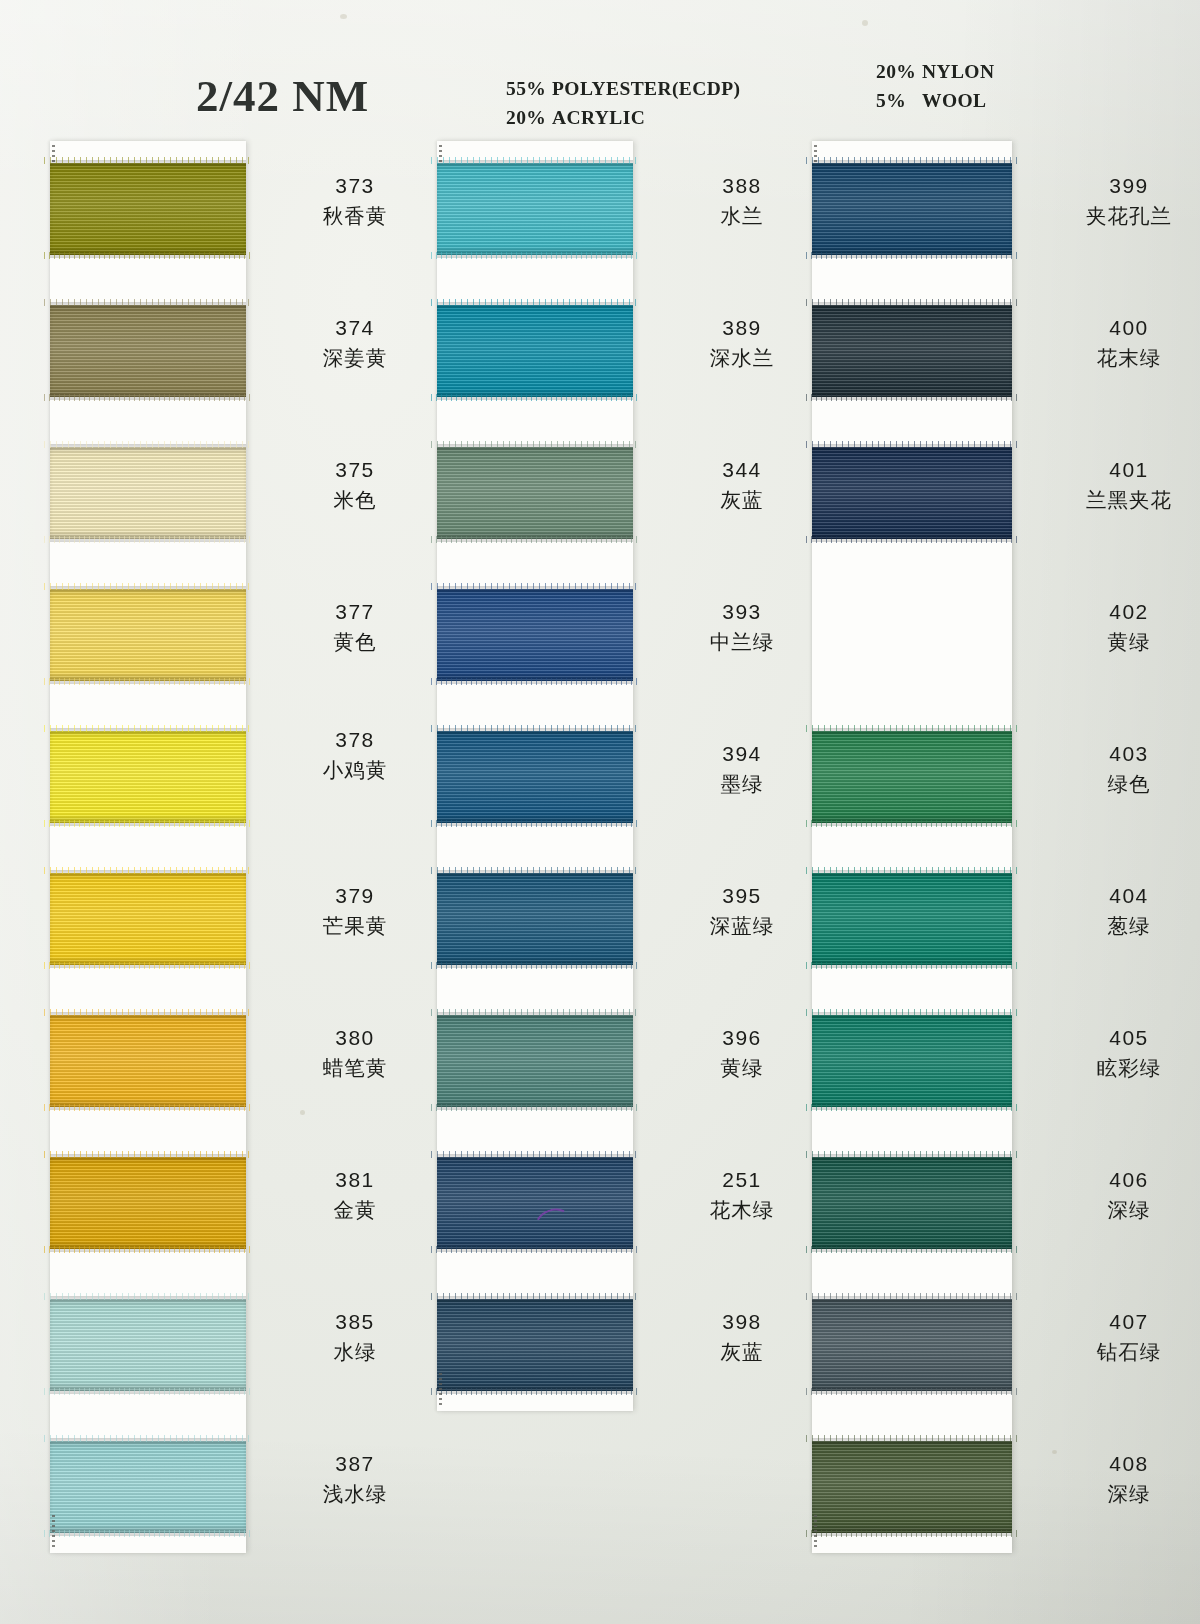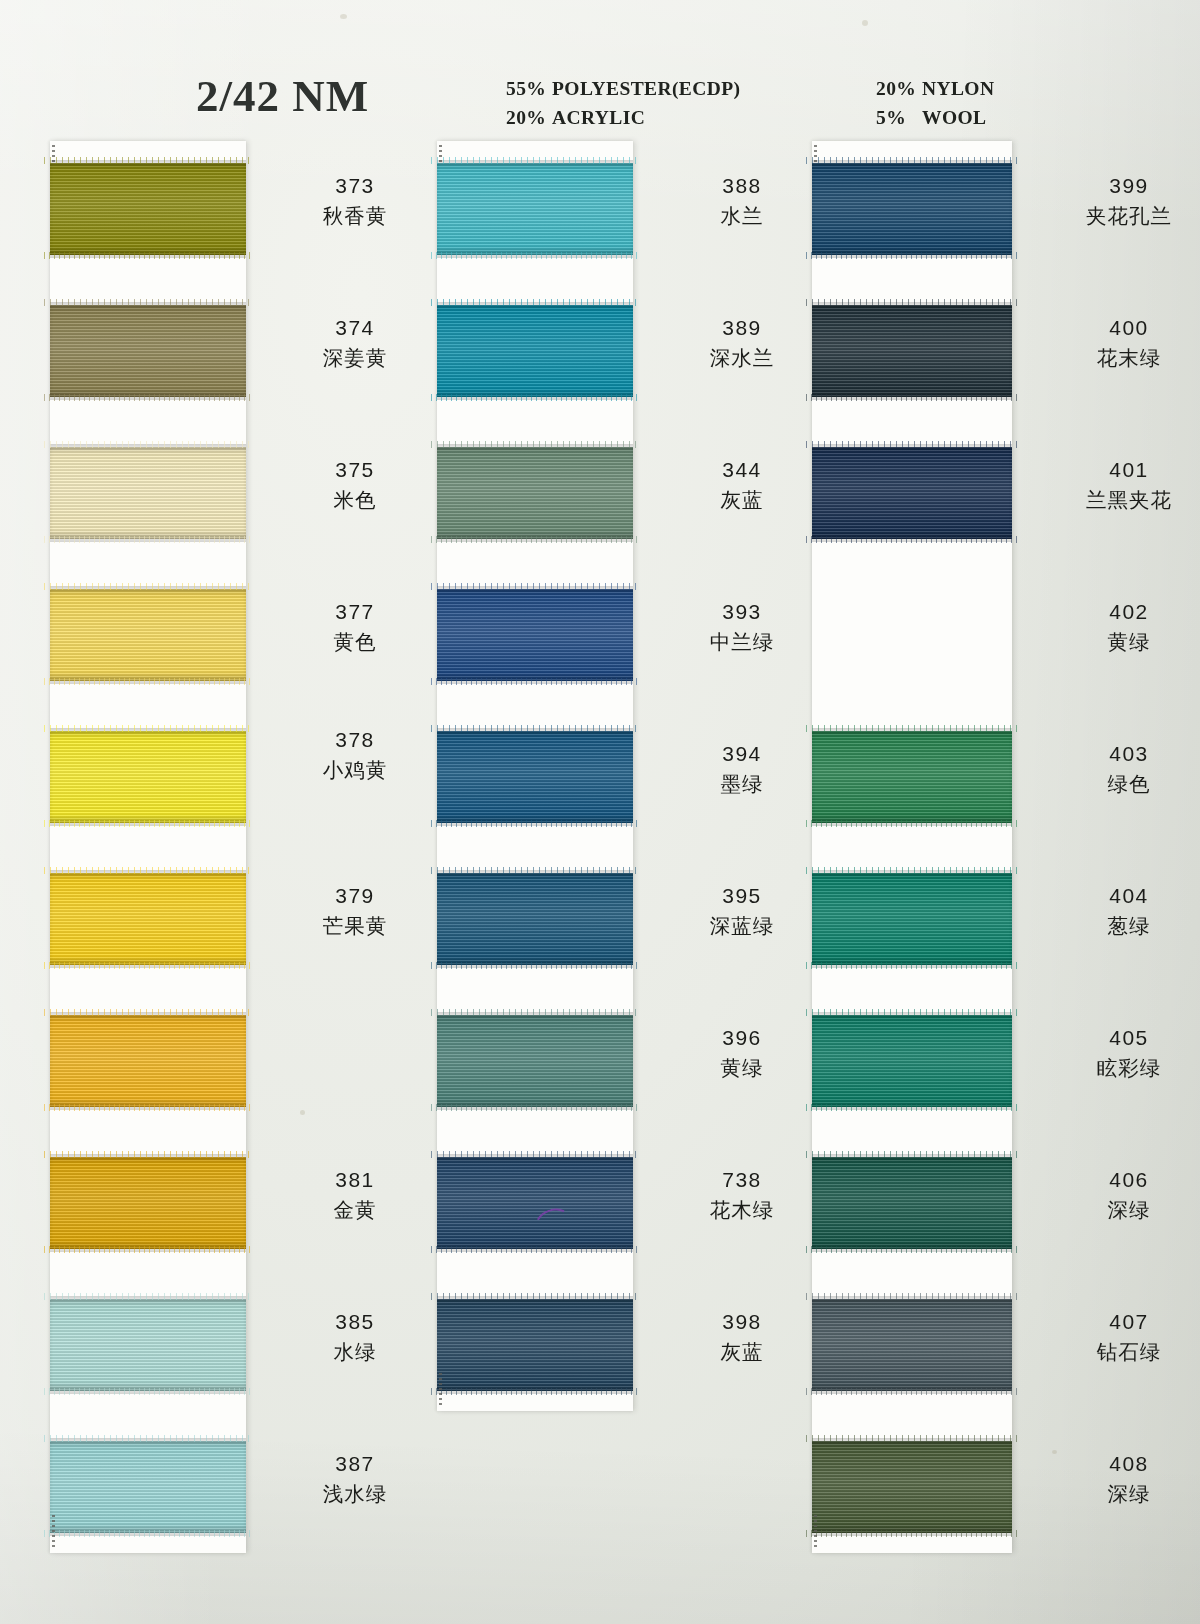--- a/index.html
+++ b/index.html
@@ -36,21 +36,21 @@
     text-shadow:0 1px 0 rgba(255,255,255,.55);
     white-space:nowrap;
   }
   .comp-block{
     position:absolute;
     font-family:"Liberation Serif",serif;
     font-weight:bold;font-size:19.5px;letter-spacing:.4px;
     color:#20231f;line-height:29px;white-space:nowrap;
   }
   #comp-left{left:506px;top:74px;}
-  #comp-right{left:876px;top:74px;}
+  #comp-right{left:876px;top:57px;}
   .comp-row{display:block;}
   .comp-pct{display:inline-block;min-width:46px;}
 
   
   .column{position:absolute;top:133px;}
   #col-0{left:50px;}
   #col-1{left:437px;}
   #col-2{left:812px;}
 
   .swatch-card{
@@ -212,20 +212,24 @@
         <div class="fuzz" style="top: 111px; background: repeating-linear-gradient(90deg, rgb(246, 207, 34) 0px, rgb(246, 207, 34) 1px, transparent 1px, transparent 5px);"></div>
         <div class="label" style="top: 30px;">
           <span class="code">379</span>
           <span class="name">芒果黄</span>
         </div>
       </div>
       <div class="slot">
         <div class="yarn" style="background: repeating-linear-gradient(rgb(254, 196, 51) 0px, rgb(238, 180, 35) 1px, rgb(218, 160, 15) 2px, rgb(238, 180, 35) 3px);"></div>
         <div class="fuzz" style="top: 16px; background: repeating-linear-gradient(90deg, rgb(238, 180, 35) 0px, rgb(238, 180, 35) 1px, transparent 1px, transparent 6px);"></div>
         <div class="fuzz" style="top: 111px; background: repeating-linear-gradient(90deg, rgb(238, 180, 35) 0px, rgb(238, 180, 35) 1px, transparent 1px, transparent 5px);"></div>
+        <div class="label" style="top: 30px;">
+          <span class="code">380</span>
+          <span class="name">蜡笔黄</span>
+        </div>
       </div>
       <div class="slot">
         <div class="yarn" style="background: repeating-linear-gradient(rgb(237, 184, 29) 0px, rgb(221, 168, 13) 1px, rgb(201, 148, 0) 2px, rgb(221, 168, 13) 3px);"></div>
         <div class="fuzz" style="top: 16px; background: repeating-linear-gradient(90deg, rgb(221, 168, 13) 0px, rgb(221, 168, 13) 1px, transparent 1px, transparent 6px);"></div>
         <div class="fuzz" style="top: 111px; background: repeating-linear-gradient(90deg, rgb(221, 168, 13) 0px, rgb(221, 168, 13) 1px, transparent 1px, transparent 5px);"></div>
         <div class="label" style="top: 30px;">
           <span class="code">381</span>
           <span class="name">金黄</span>
         </div>
       </div>
@@ -315,21 +319,21 @@
           <span class="code">396</span>
           <span class="name">黄绿</span>
         </div>
       </div>
       <div class="slot">
         <div class="yarn" style="background: repeating-linear-gradient(rgb(55, 89, 123) 0px, rgb(39, 73, 107) 1px, rgb(19, 53, 87) 2px, rgb(39, 73, 107) 3px);"></div>
         <div class="fuzz" style="top: 16px; background: repeating-linear-gradient(90deg, rgb(39, 73, 107) 0px, rgb(39, 73, 107) 1px, transparent 1px, transparent 6px);"></div>
         <div class="fuzz" style="top: 111px; background: repeating-linear-gradient(90deg, rgb(39, 73, 107) 0px, rgb(39, 73, 107) 1px, transparent 1px, transparent 5px);"></div>
         <div class="pen-mark" style="left: 96px; top: 74px;"></div>
         <div class="label" style="top: 30px;">
-          <span class="code">738</span>
+          <span class="code">251</span>
           <span class="name">花木绿</span>
         </div>
       </div>
       <div class="slot">
         <div class="yarn" style="background: repeating-linear-gradient(rgb(58, 90, 115) 0px, rgb(42, 74, 99) 1px, rgb(22, 54, 79) 2px, rgb(42, 74, 99) 3px);"></div>
         <div class="fuzz" style="top: 16px; background: repeating-linear-gradient(90deg, rgb(42, 74, 99) 0px, rgb(42, 74, 99) 1px, transparent 1px, transparent 6px);"></div>
         <div class="fuzz" style="top: 111px; background: repeating-linear-gradient(90deg, rgb(42, 74, 99) 0px, rgb(42, 74, 99) 1px, transparent 1px, transparent 5px);"></div>
         <div class="label" style="top: 30px;">
           <span class="code">398</span>
           <span class="name">灰蓝</span>

